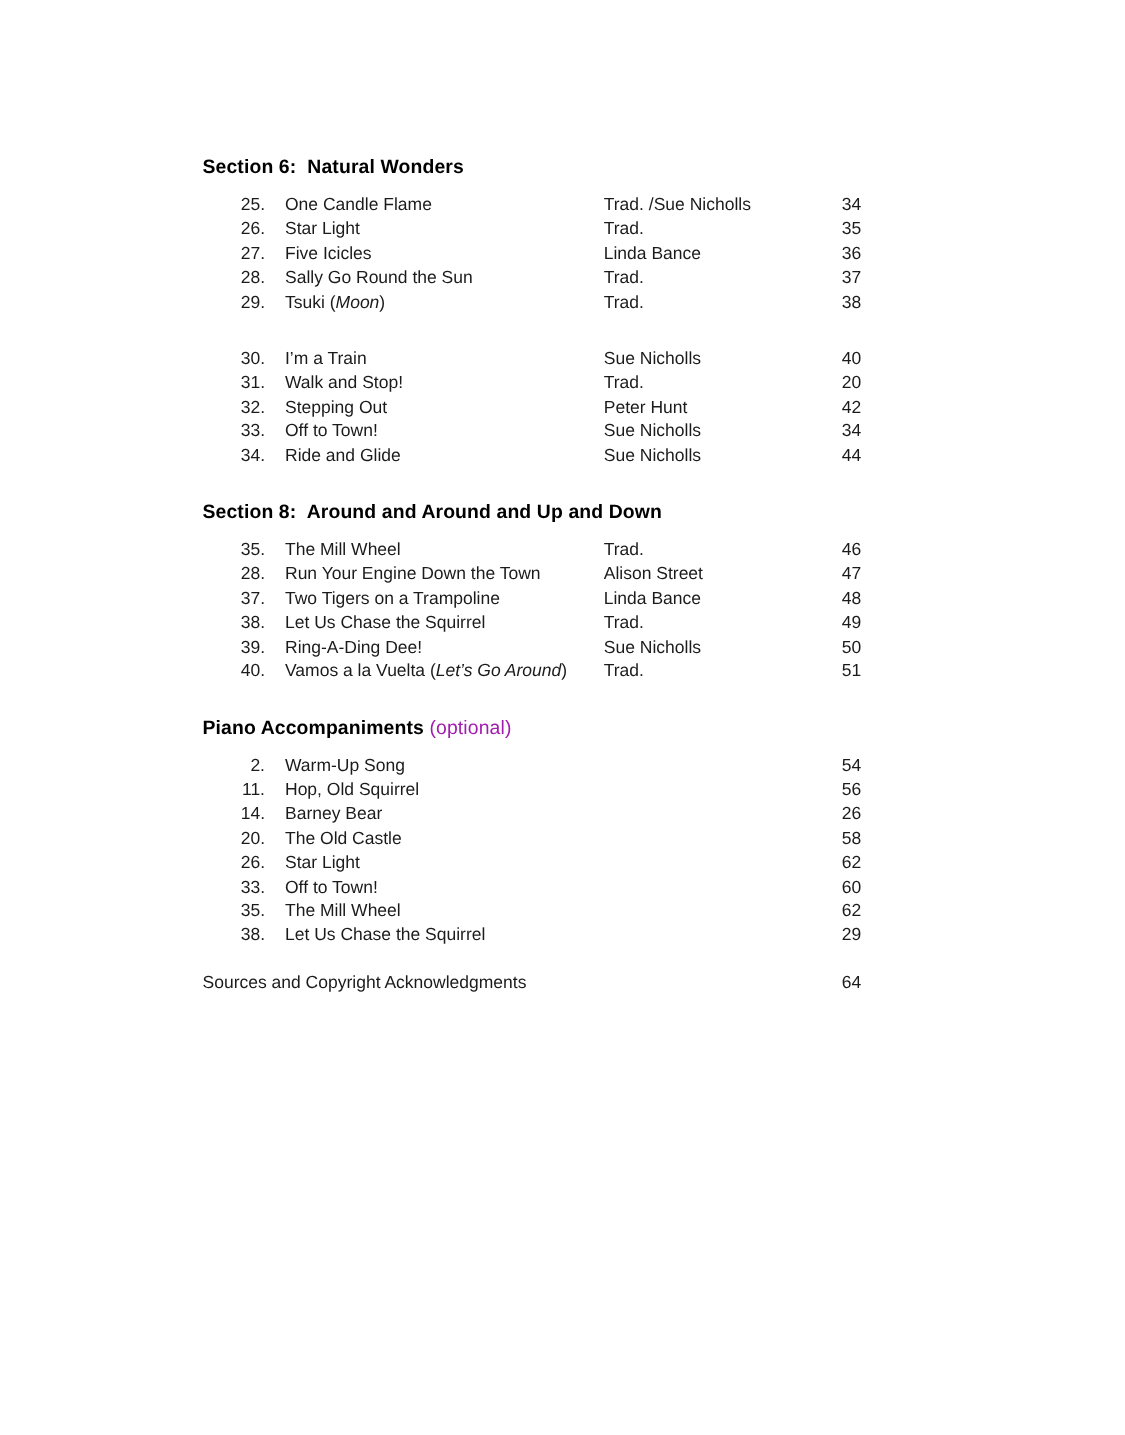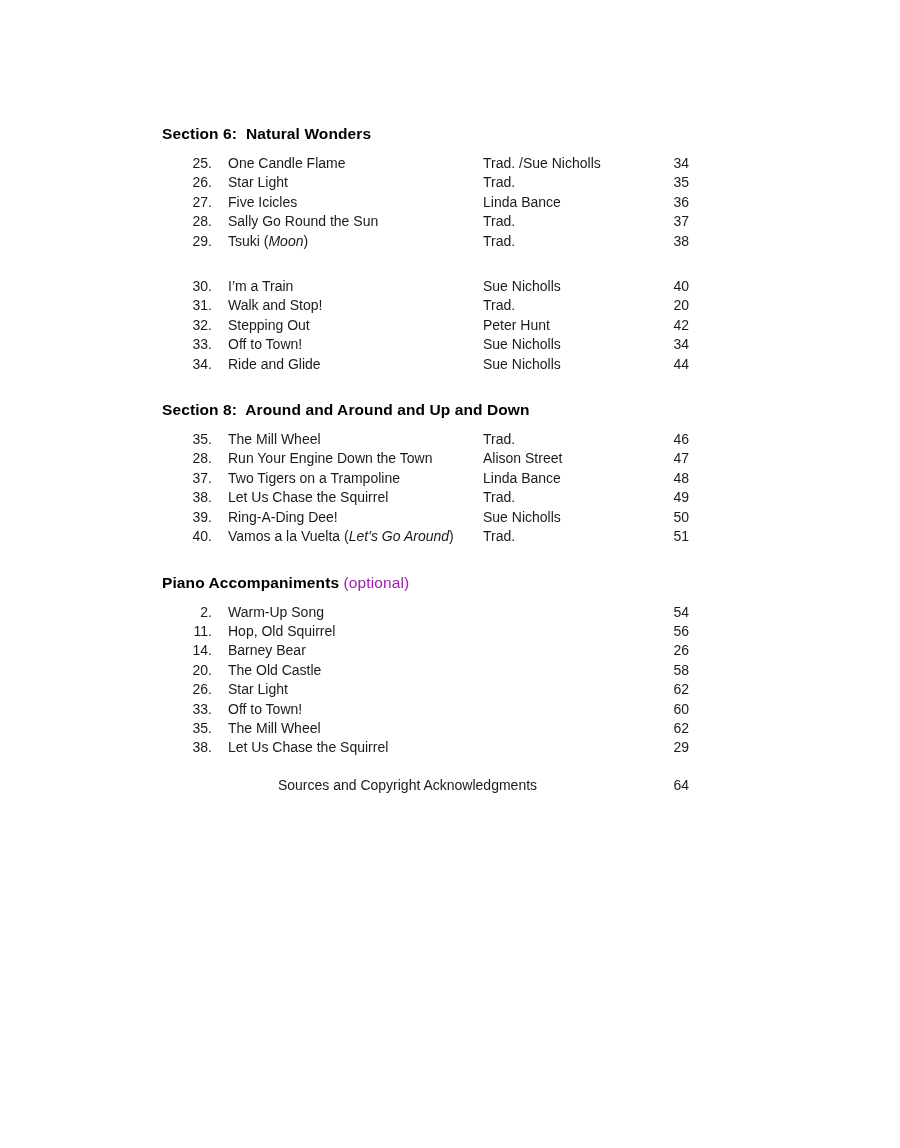--- a/index.html
+++ b/index.html
@@ -36,21 +36,21 @@
     font-size: 14px;
     line-height: 19.4px;
     white-space: pre;
   }
   .row .num { flex: 0 0 21px; text-align: right; margin-left: 29px; }
   .row .title { flex: 0 0 255px; margin-left: 16px; overflow: hidden; }
   .row .composer { flex: 1 1 auto; }
   .row .pagenum { flex: 0 0 36px; text-align: right; }
   .row em { font-style: italic; }
   .footer { margin-top: -8px; }
-  .footer .row .title-full { flex: 1 1 auto; text-align: center; }
+  .footer .row .title-full { flex: 1 1 auto; }
 </style>
 </head>
 <body>
 
 <main class="toc" id="toc">
     <section class="section">
       <h2 class="heading"><span class="main">Section 6:  Natural Wonders</span></h2>
       <div class="rows">
         <div class="row"><span class="num">25.</span><span class="title"><span>One Candle Flame</span></span><span class="composer">Trad. /Sue Nicholls</span><span class="pagenum">34</span></div>
         <div class="row"><span class="num">26.</span><span class="title"><span>Star Light</span></span><span class="composer">Trad.</span><span class="pagenum">35</span></div>

